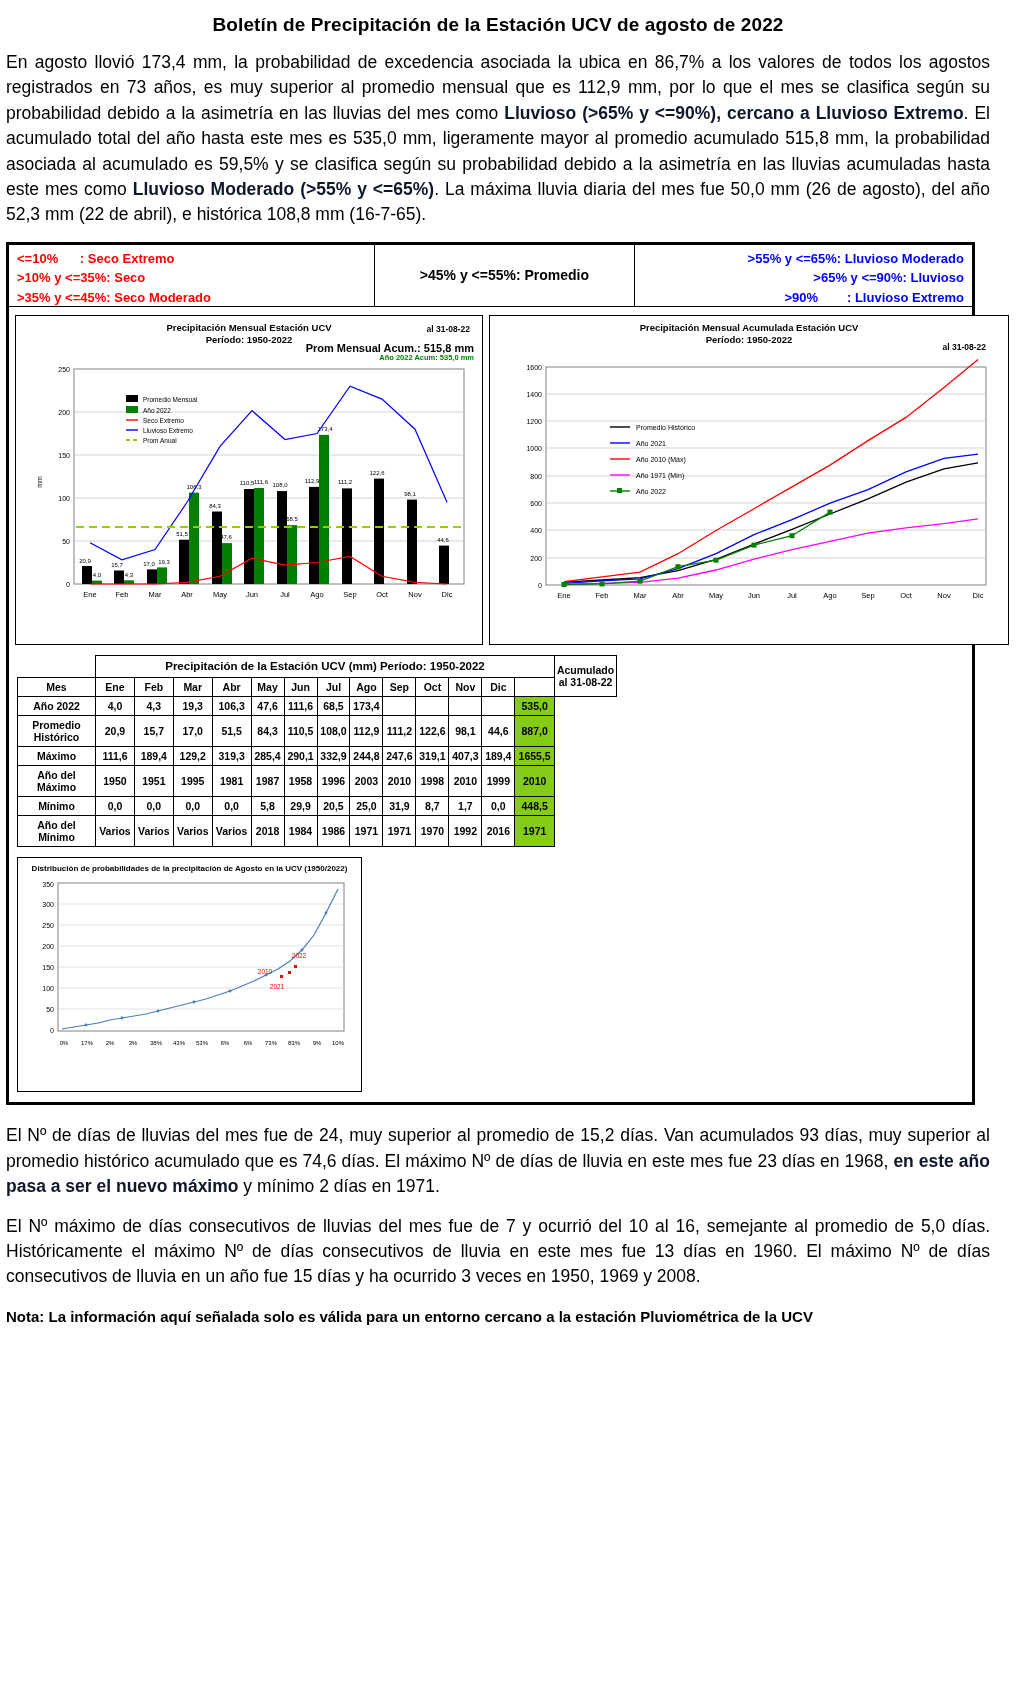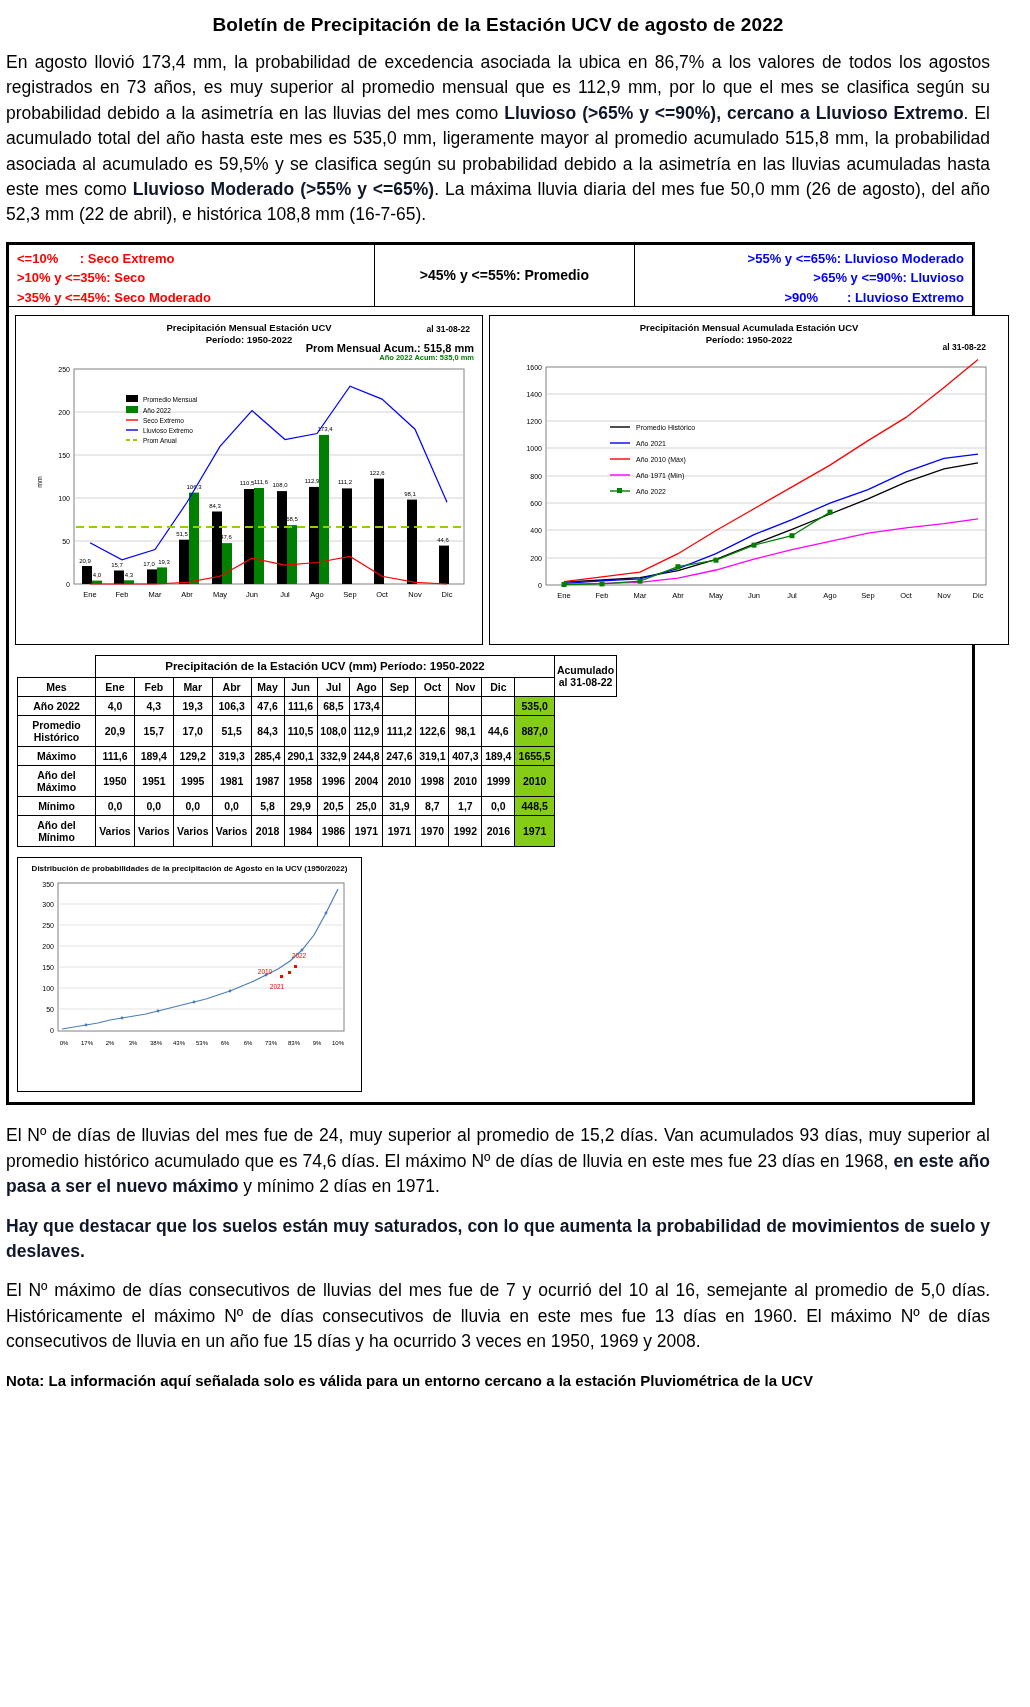--- a/index.html
+++ b/index.html
@@ -416,21 +416,21 @@
 
         <tr>
           <th class="rowhead">Año del Máximo</th>
           <td>1950</td>
           <td>1951</td>
           <td>1995</td>
           <td>1981</td>
           <td>1987</td>
           <td>1958</td>
           <td>1996</td>
-          <td>2004</td>
+          <td>2003</td>
           <td>2010</td>
           <td>1998</td>
           <td>2010</td>
           <td>1999</td>
           <td class="yellow">2010</td>
         </tr>
 
         <tr>
           <th class="rowhead">Mínimo</th>
           <td>0,0</td>
@@ -527,18 +527,17 @@
             <rect x="270" y="96" width="3" height="3"></rect>
             <rect x="276" y="90" width="3" height="3"></rect>
           </g>
         </svg>
       </div>
     </div>
   </div>
 
   <p class="para"><span>El Nº de días de lluvias del mes fue de 24, muy superior al promedio de 15,2 días. Van acumulados 93 días, muy superior al promedio histórico acumulado que es 74,6 días. El máximo Nº de días de lluvia en este mes fue 23 días en 1968, </span><span class="red">en este año pasa a ser el nuevo máximo</span><span> y mínimo 2 días en 1971.</span></p>
 
-  <p class="para red">Hay que destacar que los suelos están muy saturados, con lo que aumenta la probabilidad de movimientos de suelo y deslaves.</p>
 
   <p class="para">El Nº máximo de días consecutivos de lluvias del mes fue de 7 y ocurrió del 10 al 16, semejante al promedio de 5,0 días. Históricamente el máximo Nº de días consecutivos de lluvia en este mes fue 13 días en 1960. El máximo Nº de días consecutivos de lluvia en un año fue 15 días y ha ocurrido 3 veces en 1950, 1969 y 2008.</p>
 
   <div class="note">Nota: La información aquí señalada solo es válida para un entorno cercano a la estación Pluviométrica de la UCV</div>
 </div>
 
 </body></html>

